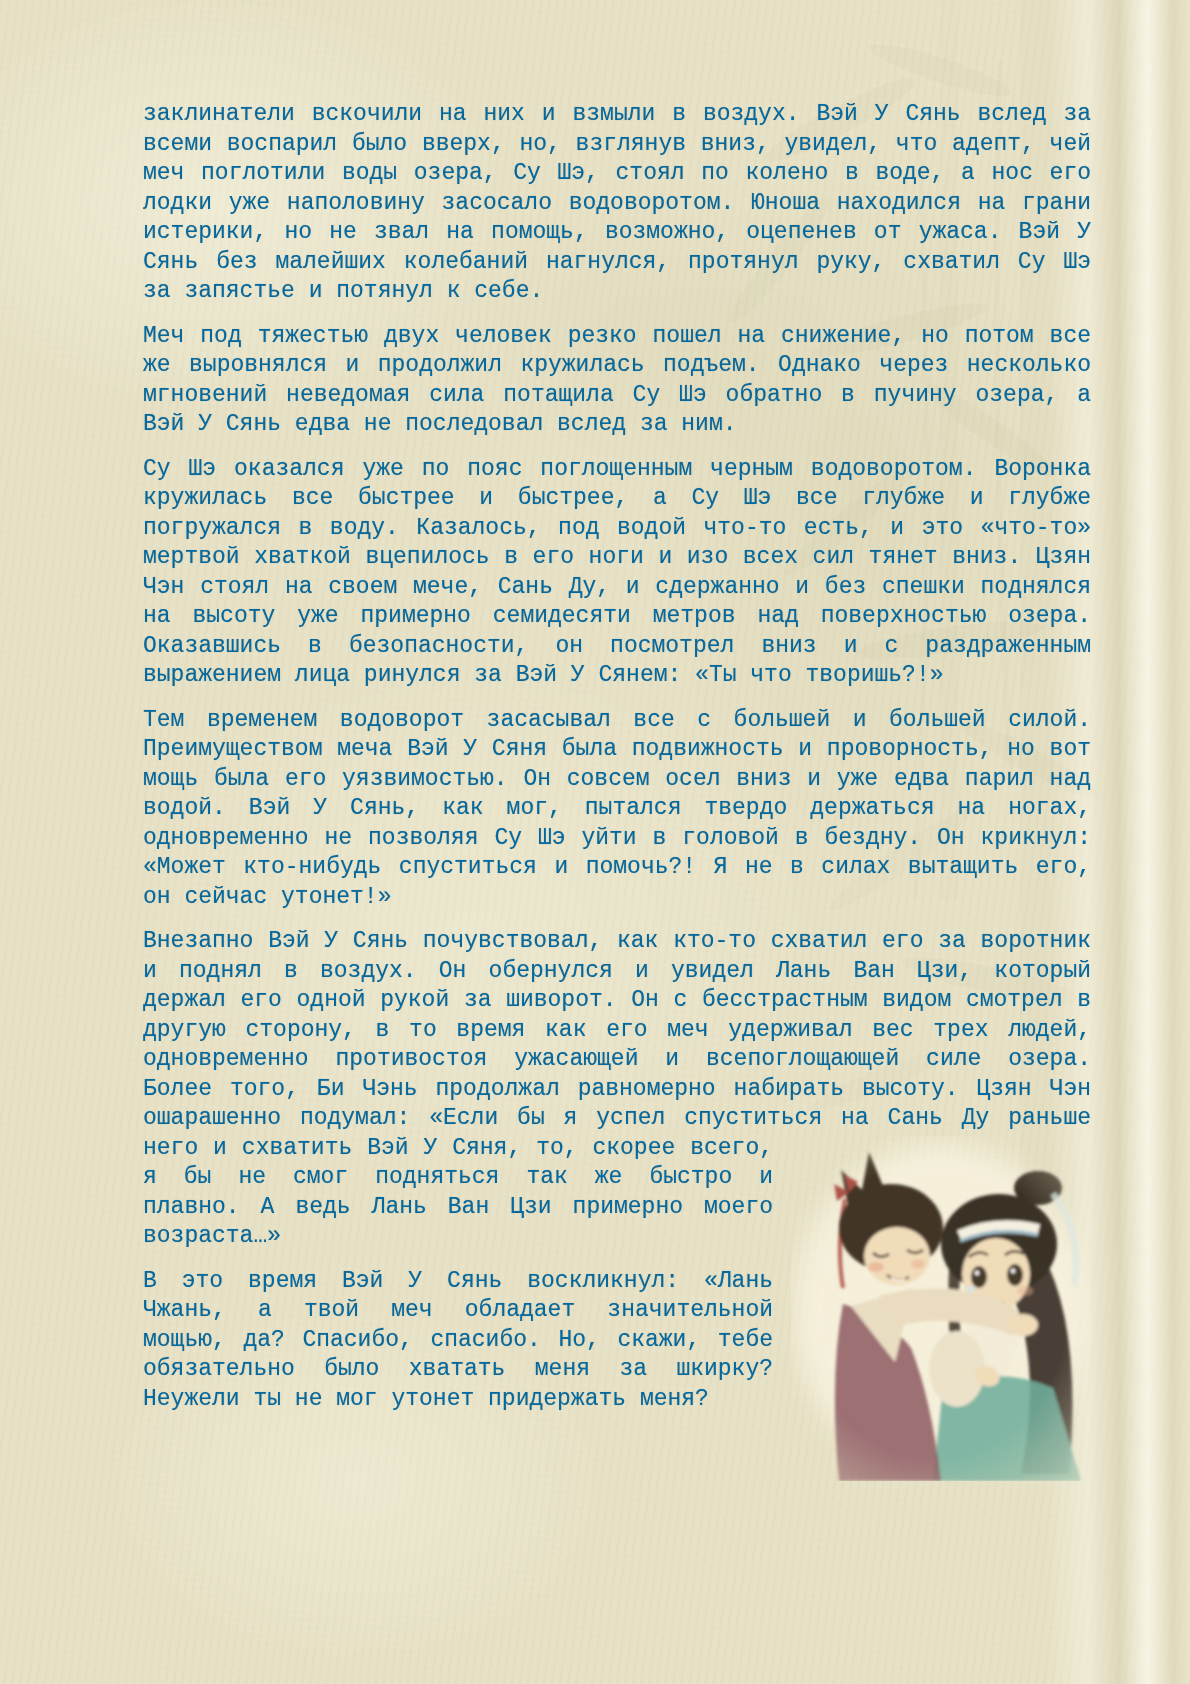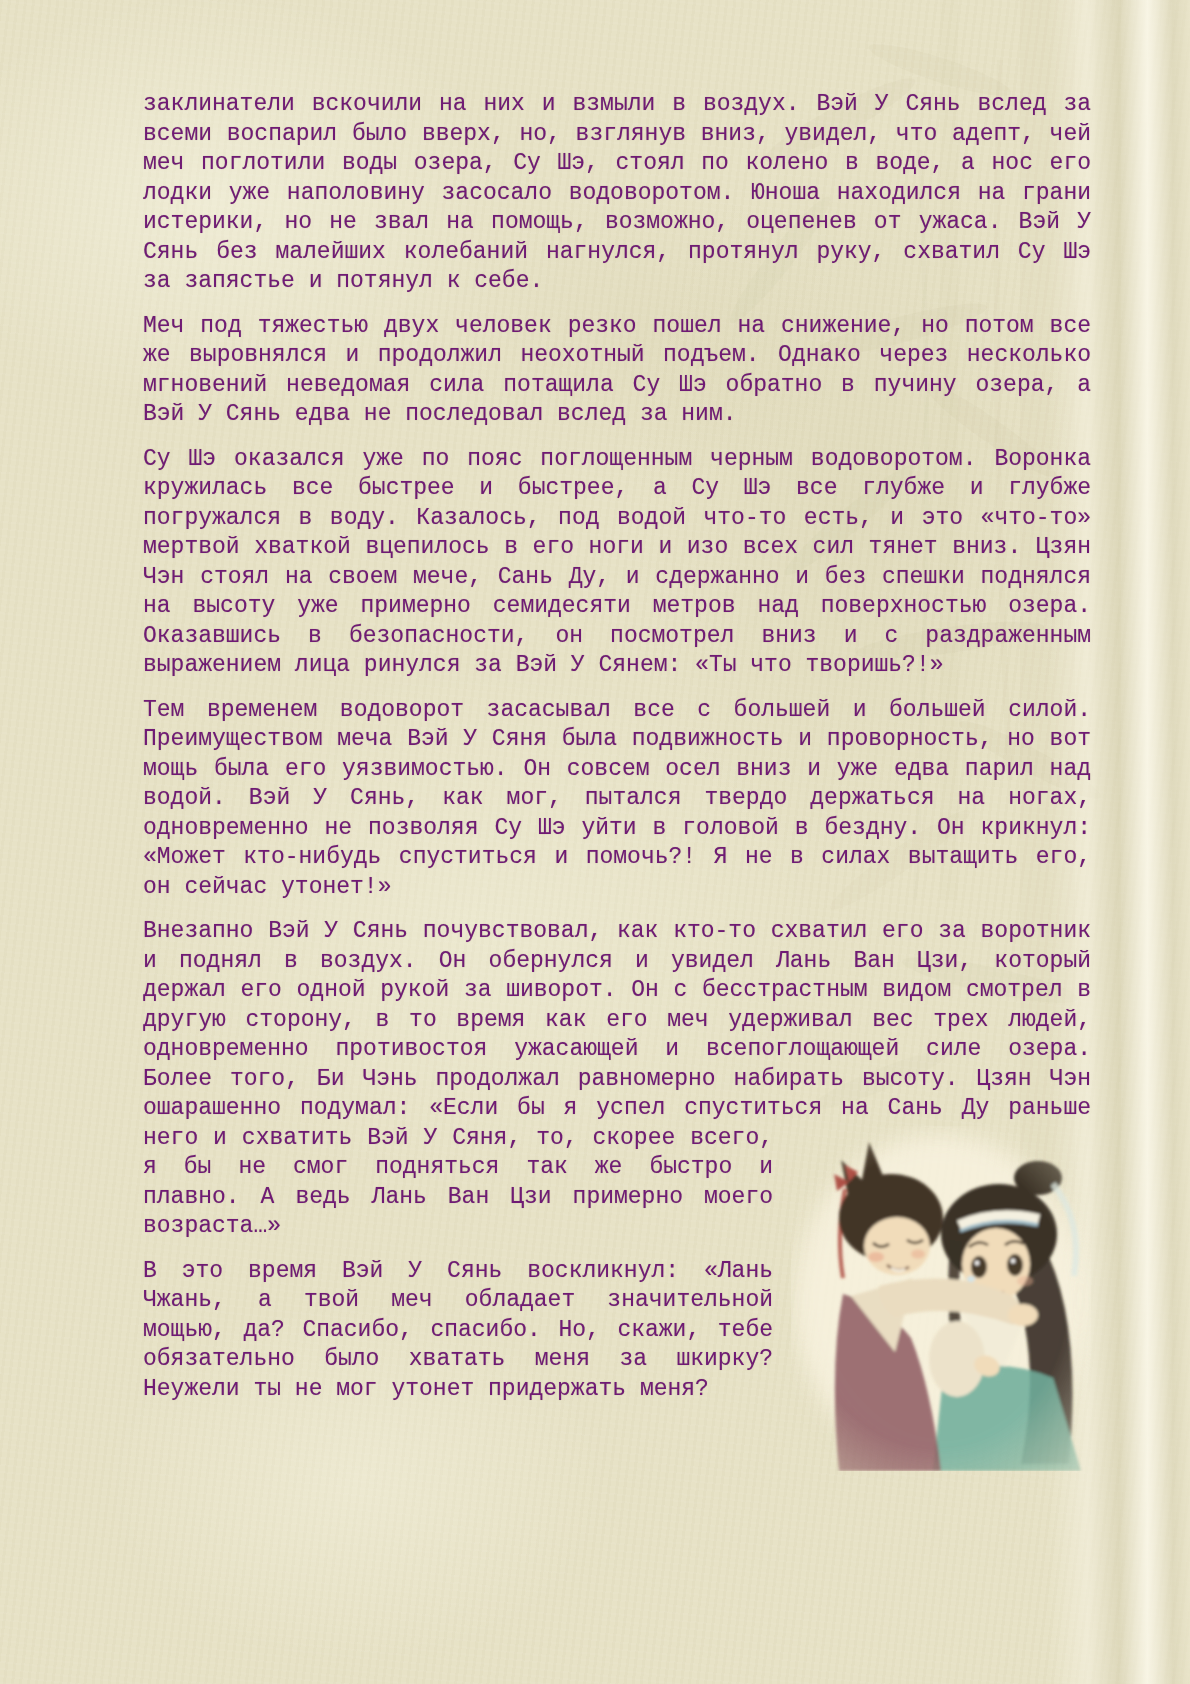--- a/index.html
+++ b/index.html
@@ -32,23 +32,23 @@
       rgba(251,248,234,0.85) 70%,
       rgba(214,208,178,0.45) 88%,
       rgba(235,230,204,0.6) 100%);
   }
   .bamboo-watermark {
     position: absolute; right: 0; top: 0; width: 500px; height: 1250px;
     opacity: 0.55;
     pointer-events: none;
   }
   .text-block {
-    position: absolute; left: 143px; top: 90px; width: 948px;
+    position: absolute; left: 143px; top: 100px; width: 948px;
     font-size: 23px; line-height: 29.5px;
-    color: #701a75;
+    color: #0369a1;
     text-align: justify;
     text-shadow: 0 0 1px rgba(61,55,43,0.35);
   }
   .text-block p { margin: 0 0 15px 0; }
   .illustration-float {
     float: right;
     width: 300px; height: 345px;
     margin: 2px 0 6px 18px;
     shape-margin: 10px;
   }
@@ -81,21 +81,21 @@
     <ellipse cx="190" cy="1080" rx="75" ry="11" opacity="0.06" transform="rotate(-22 190 1080)"></ellipse>
     <path d="M310,60 Q300,400 320,780" stroke="#9a9468" stroke-width="6" fill="none" opacity="0.07"></path>
     <path d="M230,150 Q245,500 225,900" stroke="#9a9468" stroke-width="5" fill="none" opacity="0.06"></path>
   </g>
 </svg>
 
 <div class="right-edge-band"></div>
 
 <div class="text-block">
   <p>заклинатели вскочили на них и взмыли в воздух. Вэй У Сянь вслед за всеми воспарил было вверх, но, взглянув вниз,  увидел, что адепт, чей меч поглотили воды озера, Су Шэ, стоял по колено в воде, а нос его лодки уже наполовину засосало водоворотом. Юноша находился на грани истерики, но не звал на помощь, возможно, оцепенев от ужаса. Вэй У Сянь без малейших колебаний нагнулся, протянул руку, схватил Су Шэ за запястье и потянул к себе.</p>
-  <p>Меч под тяжестью двух человек резко пошел на снижение, но потом все же выровнялся и продолжил неохотный подъем. Однако через несколько мгновений неведомая сила потащила Су Шэ обратно в пучину озера, а Вэй У Сянь едва не последовал вслед за ним.</p>
+  <p>Меч под тяжестью двух человек резко пошел на снижение, но потом все же выровнялся и продолжил кружилась подъем. Однако через несколько мгновений неведомая сила потащила Су Шэ обратно в пучину озера, а Вэй У Сянь едва не последовал вслед за ним.</p>
   <p>Су Шэ оказался уже по пояс поглощенным черным водоворотом. Воронка кружилась все быстрее и быстрее, а Су Шэ все глубже и глубже погружался в воду. Казалось, под водой что-то есть, и это «что-то» мертвой хваткой вцепилось в его ноги и изо всех сил тянет вниз. Цзян Чэн стоял на своем мече, Сань Ду, и сдержанно и без спешки поднялся на высоту уже примерно семидесяти метров над поверхностью озера. Оказавшись в безопасности, он посмотрел вниз и с раздраженным выражением лица ринулся за Вэй У Сянем: «Ты что творишь?!»</p>
   <p>Тем временем водоворот засасывал все с большей и большей силой. Преимуществом меча Вэй У Сяня была подвижность и проворность, но вот мощь была его уязвимостью. Он совсем осел вниз и уже едва парил над водой. Вэй У Сянь, как мог, пытался твердо держаться на ногах, одновременно не позволяя Су Шэ уйти в головой в бездну. Он крикнул: «Может кто-нибудь спуститься и помочь?! Я не в силах вытащить его, он сейчас утонет!»</p>
   <p>
     <span>Внезапно Вэй У Сянь почувствовал, как кто-то схватил его за воротник и поднял в воздух. Он обернулся и увидел Лань Ван Цзи, который держал его одной рукой за шиворот. Он с бесстрастным видом смотрел в другую сторону, в то время как его меч удерживал вес трех людей, одновременно противостоя ужасающей и всепоглощающей силе озера. Более того, Би Чэнь продолжал равномерно набирать высоту. Цзян Чэн ошарашенно подумал: «Если бы я успел спуститься </span><span class="illustration-float">
         <span class="illustration-inner" style="display:block">
       <svg width="300" height="345" viewBox="0 0 300 345" xmlns="http://www.w3.org/2000/svg">
         <defs>
           <filter id="soft" x="-20%" y="-20%" width="140%" height="140%">
                 <feGaussianBlur stdDeviation="1.5"></feGaussianBlur>
               </filter>

